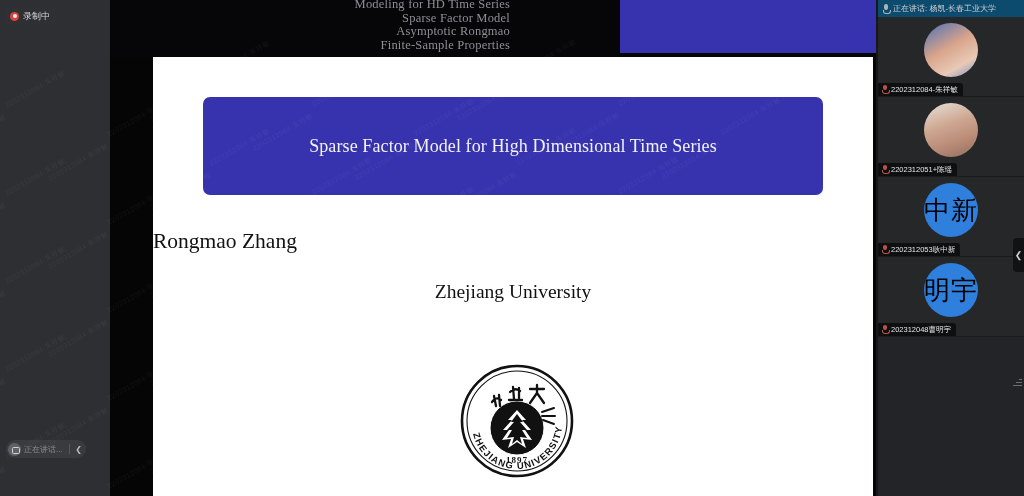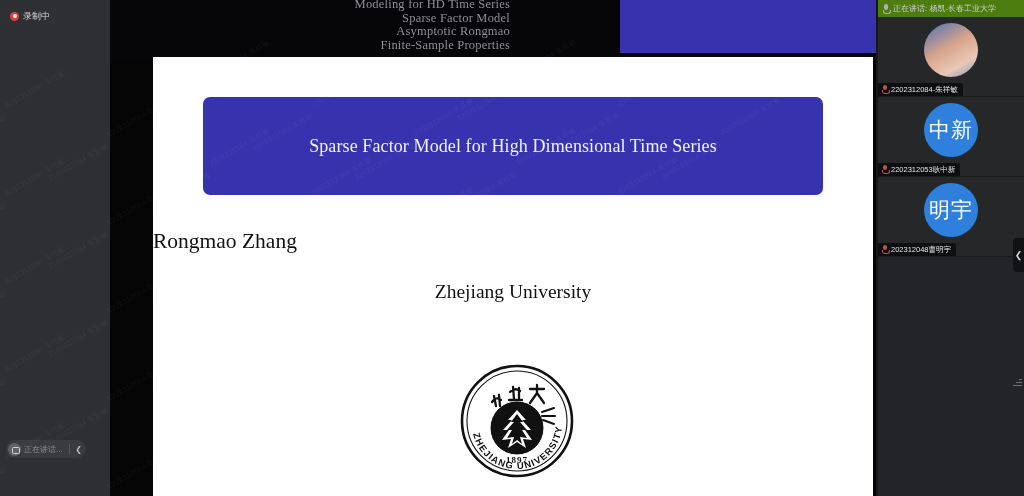--- a/index.html
+++ b/index.html
@@ -198,21 +198,21 @@
     position: absolute;
     right: 0; top: 0;
     width: 146px; height: 496px;
     background: #232427;
     z-index: 50;
   }
   .sb-header {
     position: absolute;
     left: 0; top: 0;
     width: 146px; height: 17px;
-    background: #4d7c0f;
+    background: #0c4a6e;
     display: flex; align-items: center;
     gap: 3px;
     padding: 0 4px;
   }
   .sb-mic {
     width: 8px; height: 10px; flex: none;
     position: relative;
   }
   .sb-mic::before {
     content: "";
@@ -251,21 +251,21 @@
     transform: translateX(-50%);
     width: 54px; height: 54px;
     border-radius: 50%;
     overflow: hidden;
   }
   .av.blue {
     background: #2f7fdd;
     display: flex; align-items: center; justify-content: center;
   }
   .av.blue .initials {
-    font-size: 21px; color: #ffffff; letter-spacing: 1px;
+    font-size: 26px; color: #000000; letter-spacing: 1px;
     font-family: "DejaVu Sans", sans-serif;
   }
   .av.ph1 { background: linear-gradient(150deg,#4a6fb5 0%,#d8a48b 45%,#e9c9b6 75%,#6f8fc4 100%); }
   .av.ph2 { background: radial-gradient(circle at 50% 62%, #f4dcd0 0%, #f4dcd0 42%, #1d5348 44%, #17443b 100%); }
   .av.ph3 { background: linear-gradient(160deg,#e8e2dc 0%,#cfa892 40%,#b98b77 70%,#8f6d5d 100%); }
 
   .tile .namebar {
     position: absolute;
     left: 0; bottom: 0;
     max-width: 140px;
@@ -438,20 +438,27 @@
     </div>
     <div class="sb-list" id="sb-list">
         <div class="tile">
           <div class="av ph1"></div>
           <div class="namebar">
             <div class="nb-mic"></div>
             <div class="nb-name">2202312084-朱祥敏</div>
           </div>
         </div>
         <div class="tile">
+          <div class="av ph3"></div>
+          <div class="namebar">
+            <div class="nb-mic"></div>
+            <div class="nb-name">2202312051+陈瑶</div>
+          </div>
+        </div>
+        <div class="tile">
           <div class="av blue">
             <div class="initials">中新</div>
           </div>
           <div class="namebar">
             <div class="nb-mic"></div>
             <div class="nb-name">2202312053耿中新</div>
           </div>
         </div>
         <div class="tile">
           <div class="av blue">

